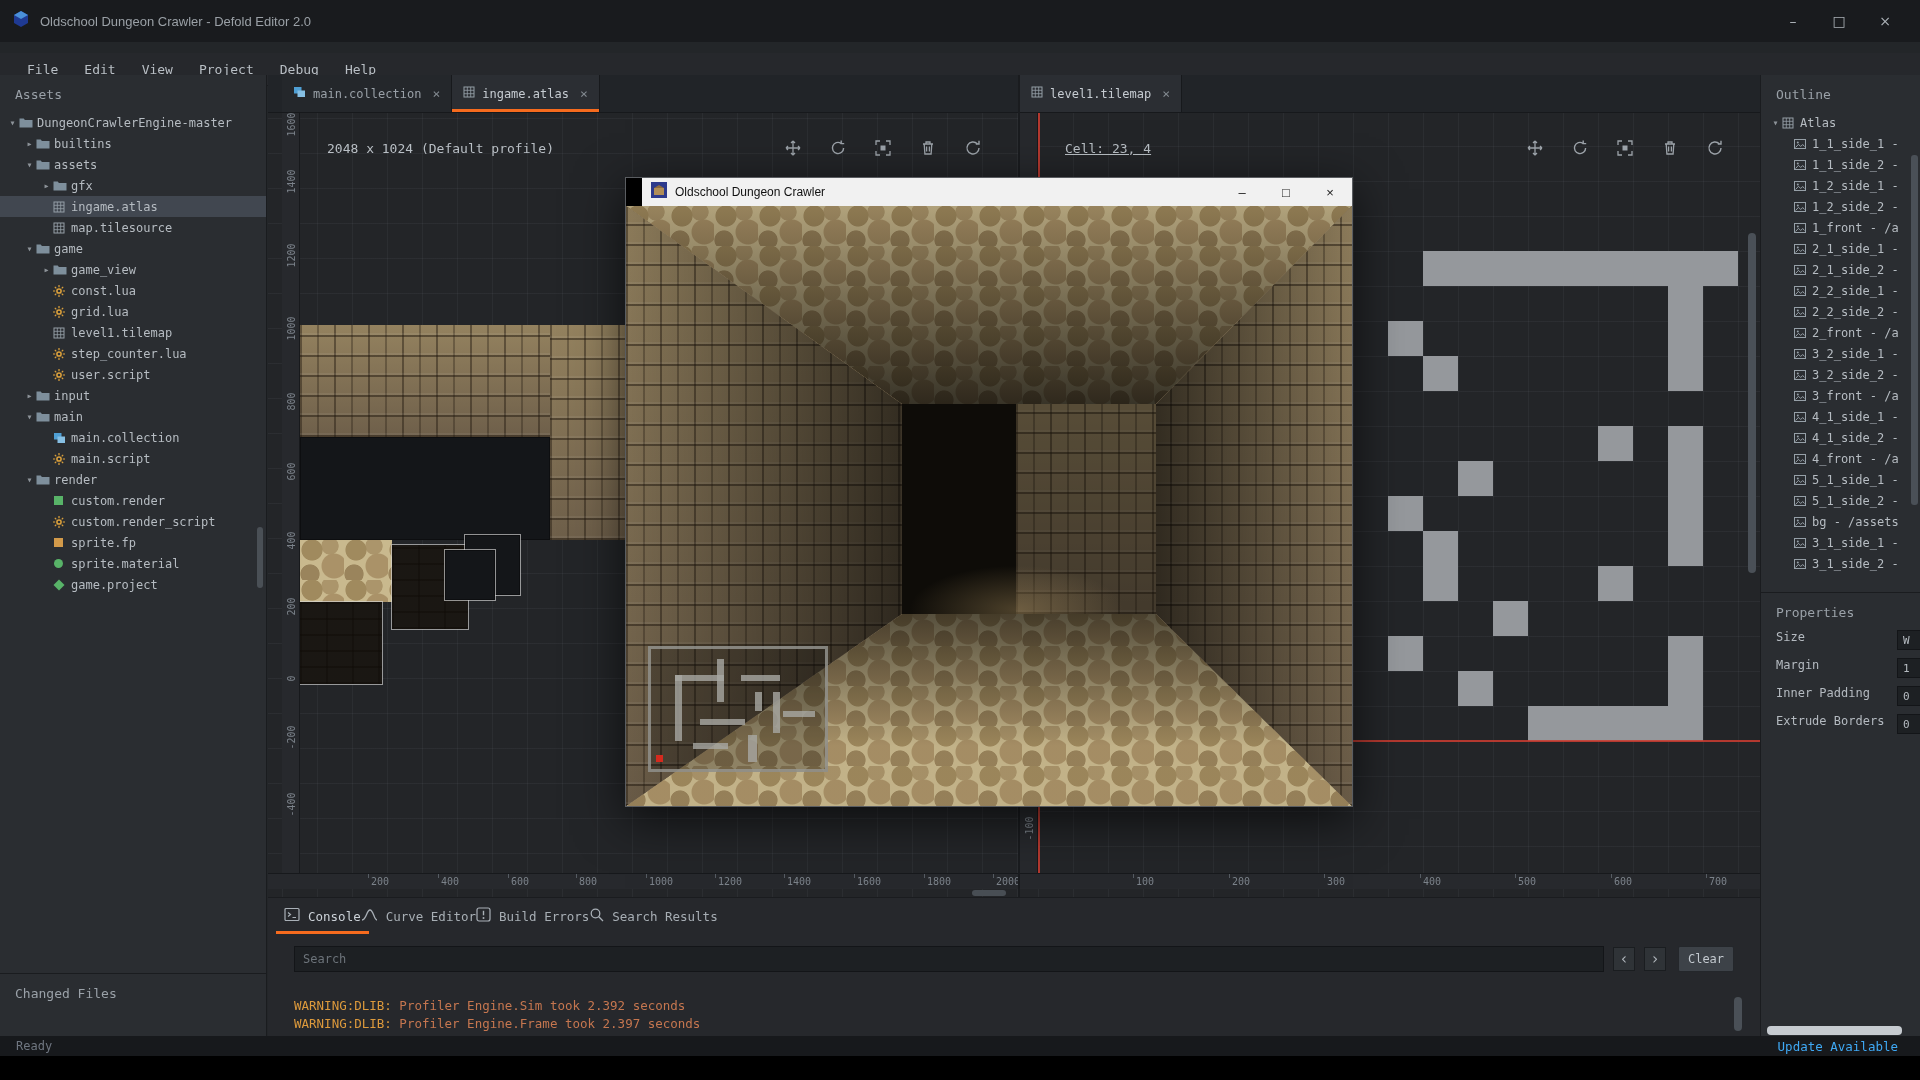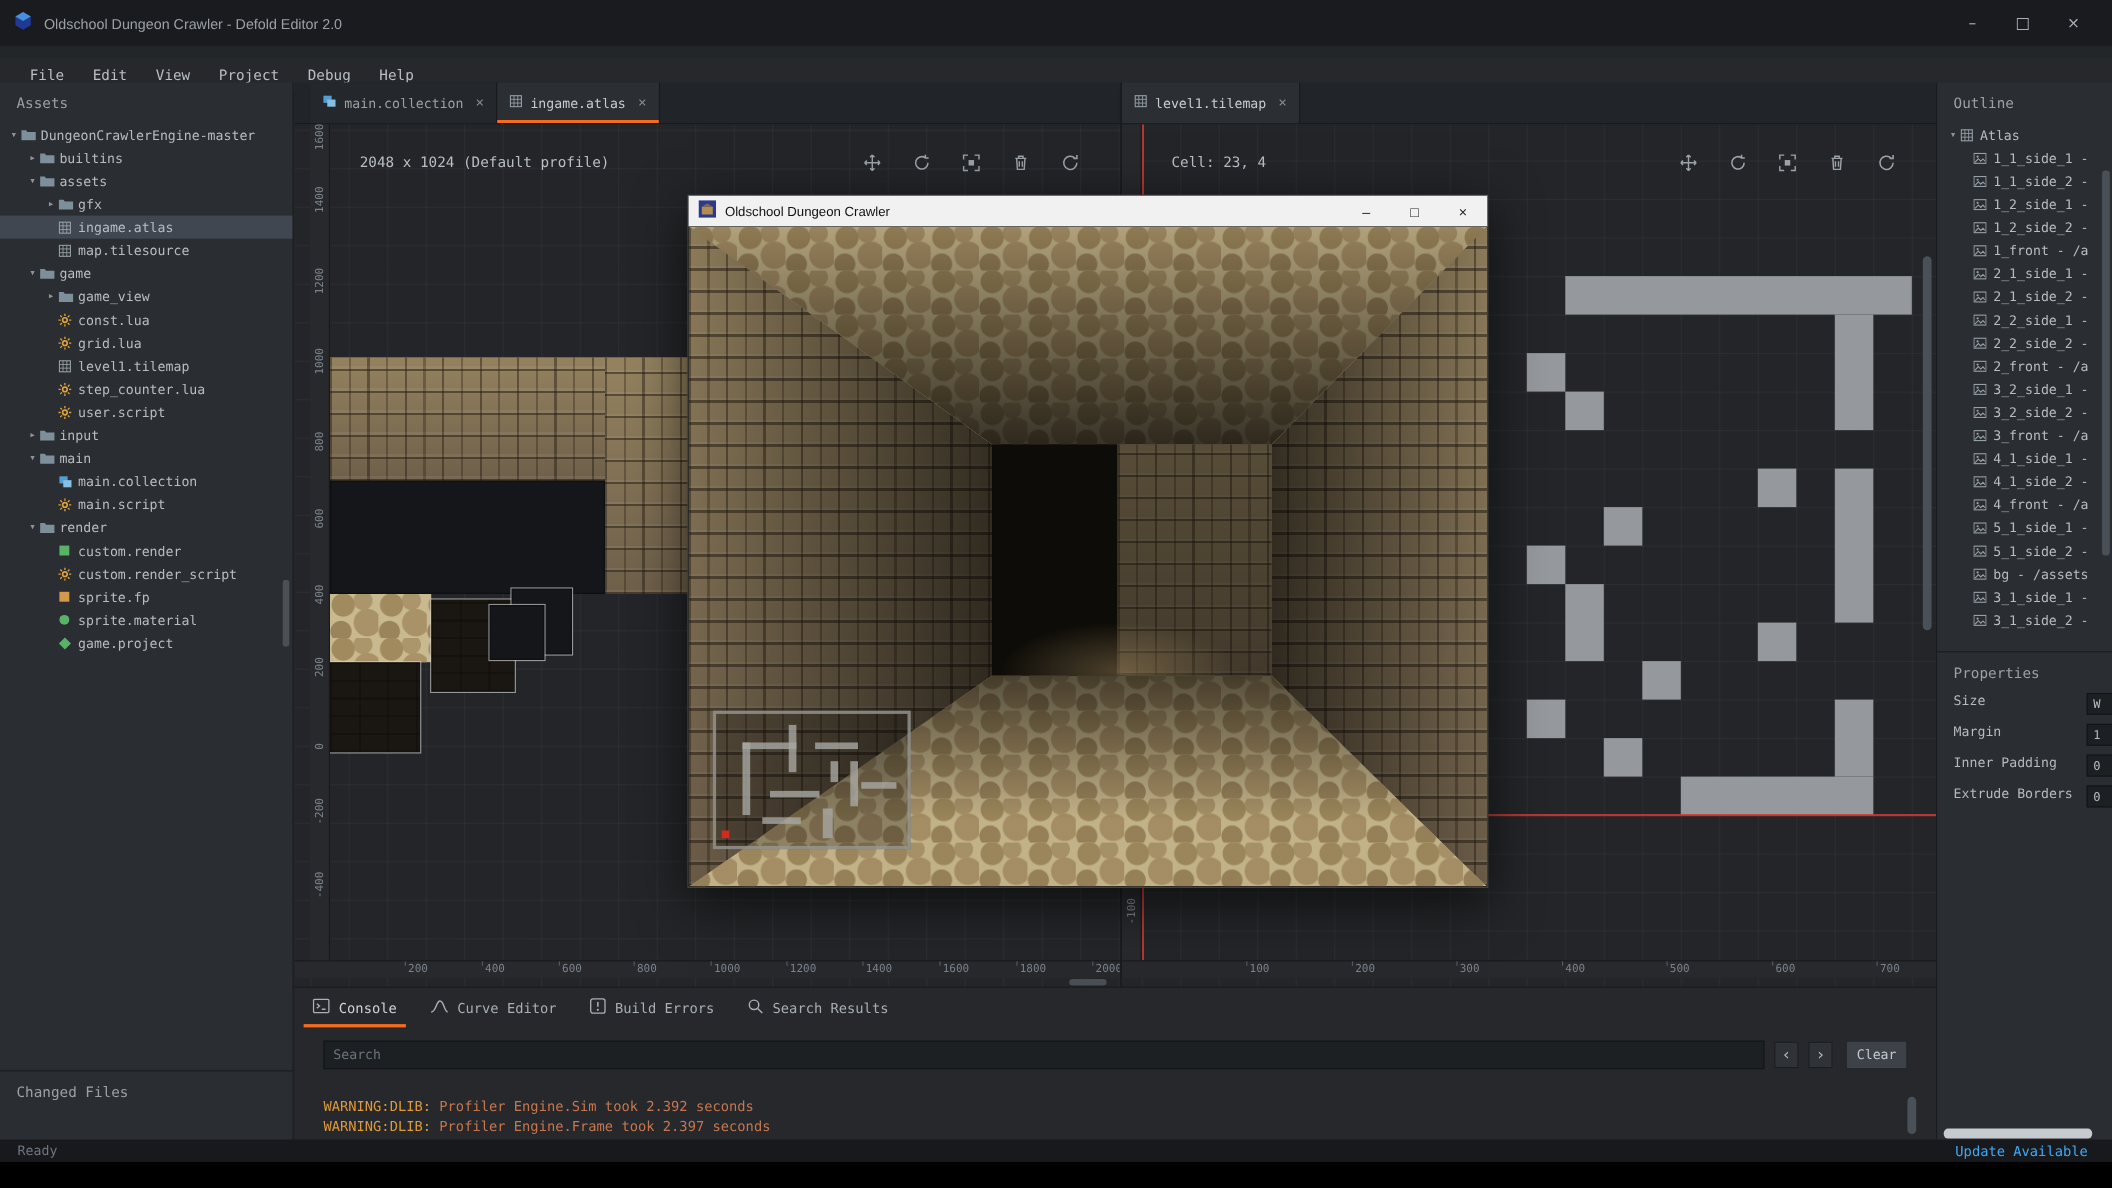--- a/index.html
+++ b/index.html
@@ -50,21 +50,21 @@
   .tclose { color:#858c93; margin-left:4px; font-size:13px; }
 
   .canvas { position:absolute; left:0; right:0; top:38px; bottom:0; background:#232528; overflow:hidden;
             background-image:linear-gradient(rgba(200,210,220,.05) 1px, transparent 1px),
                              linear-gradient(90deg, rgba(200,210,220,.05) 1px, transparent 1px);
             background-size:35px 35px; }
   #canvas-left  { background-position:14px 5px; }
   #canvas-right { background-position:18px 33px; }
 
   .info { position:absolute; top:28px; font-size:13px; color:#b9bfc5; z-index:6; }
-  #info-left { left:59px; } #info-right { left:45px; }
+  #info-left { left:59px; } #info-right { left:45px;text-decoration:underline; }
 
   .toolbar { position:absolute; top:24px; right:32px; display:flex; gap:19px; z-index:6; }
   .toolbtn { width:26px; height:26px; display:flex; align-items:center; justify-content:center; opacity:.9; }
 
   .ruler-y { position:absolute; top:0; bottom:24px; width:18px; background:#27292d;
              border-right:1px solid #17191c; z-index:5; }
   #canvas-left .ruler-y { left:14px; } #canvas-right .ruler-y { left:0; }
   .ry { position:absolute; left:-9px; width:36px; text-align:center; transform:rotate(-90deg);
         font-size:10px; color:#7b828a; }
   .ruler-x { position:absolute; left:0; right:0; bottom:8px; height:16px; background:#27292d;
@@ -114,21 +114,21 @@
   #properties { position:absolute; left:0; right:0; top:517px; border-top:1px solid #1a1c1f; }
   .prow { height:28px; position:relative; display:flex; align-items:flex-start; padding-left:15px;
           font-size:12px; color:#b4bac0; }
   .pfield { position:absolute; left:136px; width:44px; height:20px; background:#1d2023;
             border:1px solid #131518; color:#b6bcc2; font-size:11px; display:flex; align-items:center; padding-left:5px; }
   #update-pill { position:absolute; left:1767px; top:1026px; width:135px; height:9px; background:#c6cbd0; border-radius:4px; z-index:3; }
 
   
   #bottom-panel { position:absolute; left:268px; top:897px; width:1492px; height:139px; background:#26282c;
                   border-top:1px solid #1a1c1f; overflow:hidden; }
-  #bottom-tabs { display:flex; align-items:stretch; height:36px; padding-left:16px; gap:30px; }
+  #bottom-tabs { display:flex; align-items:stretch; height:36px; padding-left:16px; }
   .btab { display:flex; align-items:center; gap:8px; font-size:12.5px; color:#a7aeb4; position:relative; }
   .btab.active { color:#ccd2d8; }
   .btab.active::after { content:""; position:absolute; left:-8px; right:-8px; bottom:0; height:3px; background:#f66b1e; }
   .searchrow { position:absolute; left:26px; top:48px; height:26px; display:flex; align-items:center; }
   #search-input { width:1310px; height:26px; background:#1d2023; border:1px solid #131518; color:#b6bcc2;
                   font-family:"DejaVu Sans Mono", monospace; font-size:12px; padding:0 8px; outline:none; }
   #search-input::placeholder { color:#6c737a; }
   .navbtn { width:22px; height:24px; margin-left:9px; display:flex; align-items:center; justify-content:center;
             color:#b0b6bc; font-size:15px; background:#2f3337; border:1px solid #1a1d20; }
   .clearbtn { margin-left:12px; width:56px; height:26px; background:#3d4248; border:1px solid #24272b;
@@ -139,21 +139,21 @@
   #console-scrollbar { position:absolute; right:18px; top:99px; width:8px; height:34px; background:#4a5057; border-radius:4px; }
 
   
   #statusbar { position:absolute; left:0; top:1036px; width:1920px; height:20px; background:#17191c;
                display:flex; align-items:center; padding:0 16px; font-size:12px; color:#6f7680; }
   #statusbar .update { position:absolute; right:22px; color:#3fa9f5; font-size:12.5px; }
 
   
   #game-window { position:absolute; left:625px; top:177px; width:728px; height:630px; z-index:60;
                  border:1px solid #5a5d61; box-shadow:0 12px 46px rgba(0,0,0,.65); background:#000; }
-  .gw-titlebar { height:28px; background:#f1f1f1; display:flex; align-items:center; padding-left:9px; }
+  .gw-titlebar { height:28px; background:#f1f1f1; display:flex; align-items:center; padding-left:9px;margin-left:16px; }
   .gw-title { margin-left:8px; font-family:"Liberation Sans", sans-serif; font-size:12px; color:#111; }
   .gw-controls { margin-left:auto; display:flex; height:100%; }
   .gw-btn { width:44px; height:100%; display:flex; align-items:center; justify-content:center;
             color:#222; font-family:"Liberation Sans", sans-serif; font-size:13px; }
   .gw-content { position:absolute; left:0; top:28px; right:0; bottom:0; overflow:hidden; background:#060504; }
 
   .dg { position:absolute; inset:0; }
   #dg-ceiling { clip-path:polygon(0 0,100% 0,73% 33%,38% 33%); }
   #dg-ceiling::after { content:""; position:absolute; inset:0;
     background:linear-gradient(to bottom, rgba(40,30,15,.15), rgba(0,0,0,.72) 33%); }

